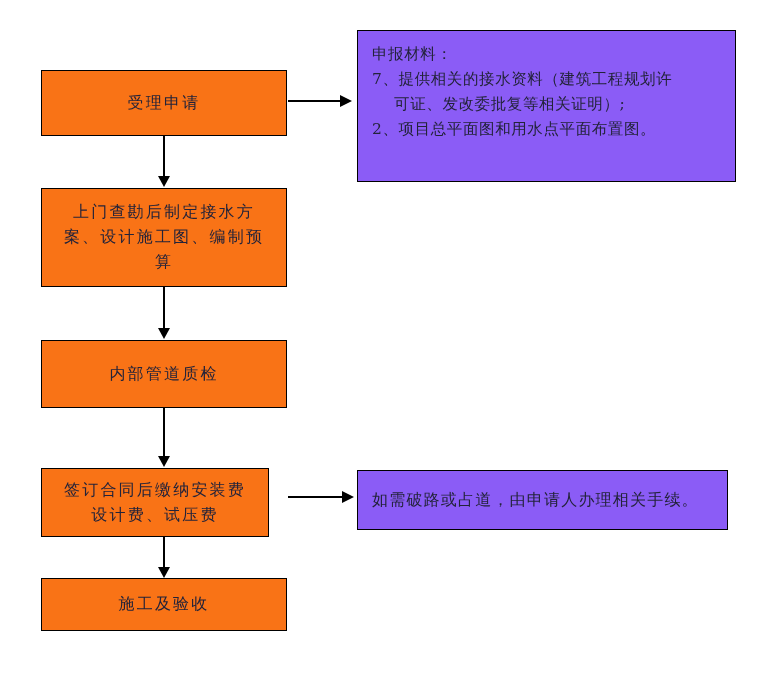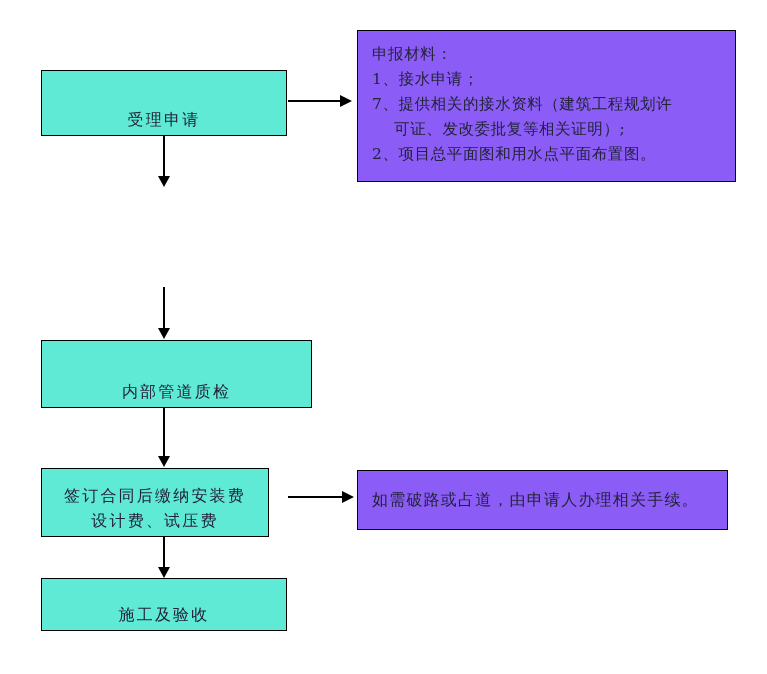--- a/index.html
+++ b/index.html
@@ -16,23 +16,23 @@
   }
   #flowchart {
     position: relative;
     width: 767px;
     height: 674px;
   }
   .node {
     position: absolute;
     box-sizing: border-box;
     border: 1.6px solid #000000;
-    background: #5eead4;
+    background: #f97316;
     display: flex;
-    align-items: flex-end;
+    align-items: center;
     justify-content: center;
     text-align: center;
     line-height: 1.55;
     letter-spacing: 2.2px;
     font-size: 16px;
     color: #23233a;
     white-space: pre-line;
     padding: 2px 6px;
   }
   .panel {
@@ -93,34 +93,38 @@
 
   <div class="node" style="left:41px; top:70px; width:246px; height:66px;">
     <span>受理申请</span>
   </div>
 
   <div class="h-line" style="left:288px; top:100px; width:54px;"></div>
   <div class="arrow-right" style="left:340px; top:95px;"></div>
 
   <div class="panel panel-lines" style="left:357px; top:30px; width:379px; height:152px;">
     <div class="panel-line">申报材料：</div>
-    <div class="panel-line">1、接水申请；</div>
     <div class="panel-line">7、提供相关的接水资料（建筑工程规划许</div>
     <div class="panel-line">    可证、发改委批复等相关证明）;</div>
     <div class="panel-line">2、项目总平面图和用水点平面布置图。</div>
   </div>
 
   <div class="v-line" style="left:163px; top:136px; height:42px;"></div>
   <div class="arrow-down" style="left:158px; top:176px;"></div>
 
+  <div class="node" style="left:41px; top:188px; width:246px; height:99px;">
+    <span>上门查勘后制定接水方
+案、设计施工图、编制预
+算</span>
+  </div>
 
   <div class="v-line" style="left:163px; top:287px; height:42px;"></div>
   <div class="arrow-down" style="left:158px; top:328px;"></div>
 
-  <div class="node" style="left:41px; top:340px; width:271px; height:68px;">
+  <div class="node" style="left:41px; top:340px; width:246px; height:68px;">
     <span>内部管道质检</span>
   </div>
 
   <div class="v-line" style="left:163px; top:408px; height:48px;"></div>
   <div class="arrow-down" style="left:158px; top:456px;"></div>
 
   <div class="node" style="left:41px; top:468px; width:228px; height:69px;">
     <span>签订合同后缴纳安装费
 设计费、试压费</span>
   </div>

